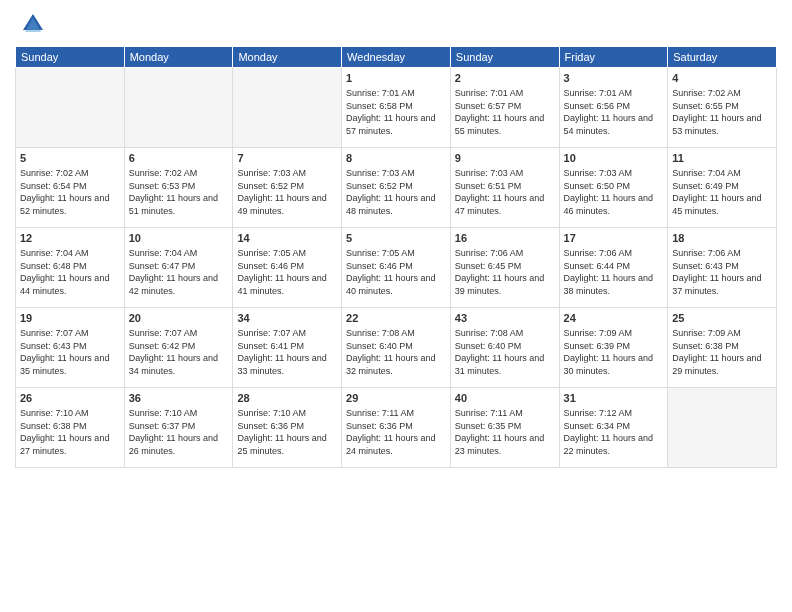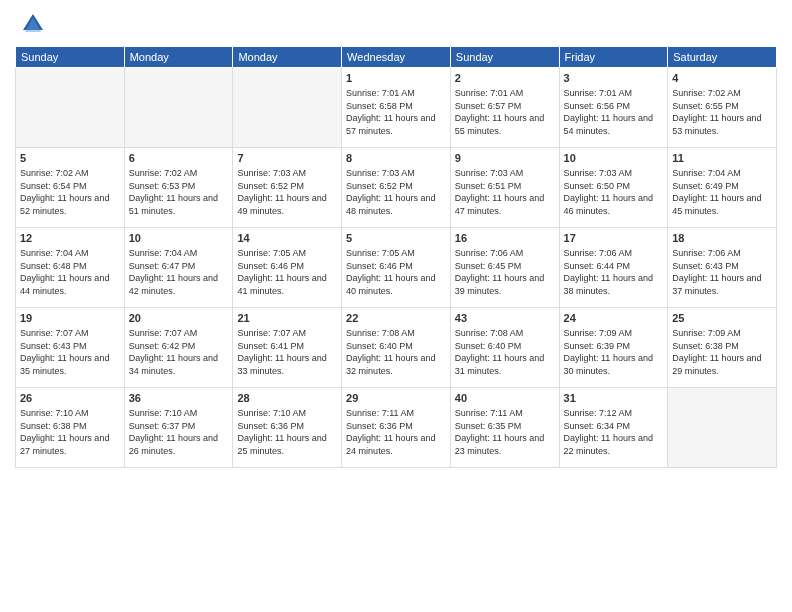--- a/index.html
+++ b/index.html
@@ -196,21 +196,21 @@
 Sunset: 6:43 PM
 Daylight: 11 hours and 37 minutes.</span></td>
         </tr>
         <tr>
           <td><span class="day-num">19</span><span class="day-info" style="white-space: pre-line;">Sunrise: 7:07 AM
 Sunset: 6:43 PM
 Daylight: 11 hours and 35 minutes.</span></td>
           <td><span class="day-num">20</span><span class="day-info" style="white-space: pre-line;">Sunrise: 7:07 AM
 Sunset: 6:42 PM
 Daylight: 11 hours and 34 minutes.</span></td>
-          <td><span class="day-num">21</span><span class="day-info" style="white-space: pre-line;">Sunrise: 7:07 AM
+          <td><span class="day-num">34</span><span class="day-info" style="white-space: pre-line;">Sunrise: 7:07 AM
 Sunset: 6:41 PM
 Daylight: 11 hours and 33 minutes.</span></td>
           <td><span class="day-num">22</span><span class="day-info" style="white-space: pre-line;">Sunrise: 7:08 AM
 Sunset: 6:40 PM
 Daylight: 11 hours and 32 minutes.</span></td>
           <td><span class="day-num">43</span><span class="day-info" style="white-space: pre-line;">Sunrise: 7:08 AM
 Sunset: 6:40 PM
 Daylight: 11 hours and 31 minutes.</span></td>
           <td><span class="day-num">24</span><span class="day-info" style="white-space: pre-line;">Sunrise: 7:09 AM
 Sunset: 6:39 PM

